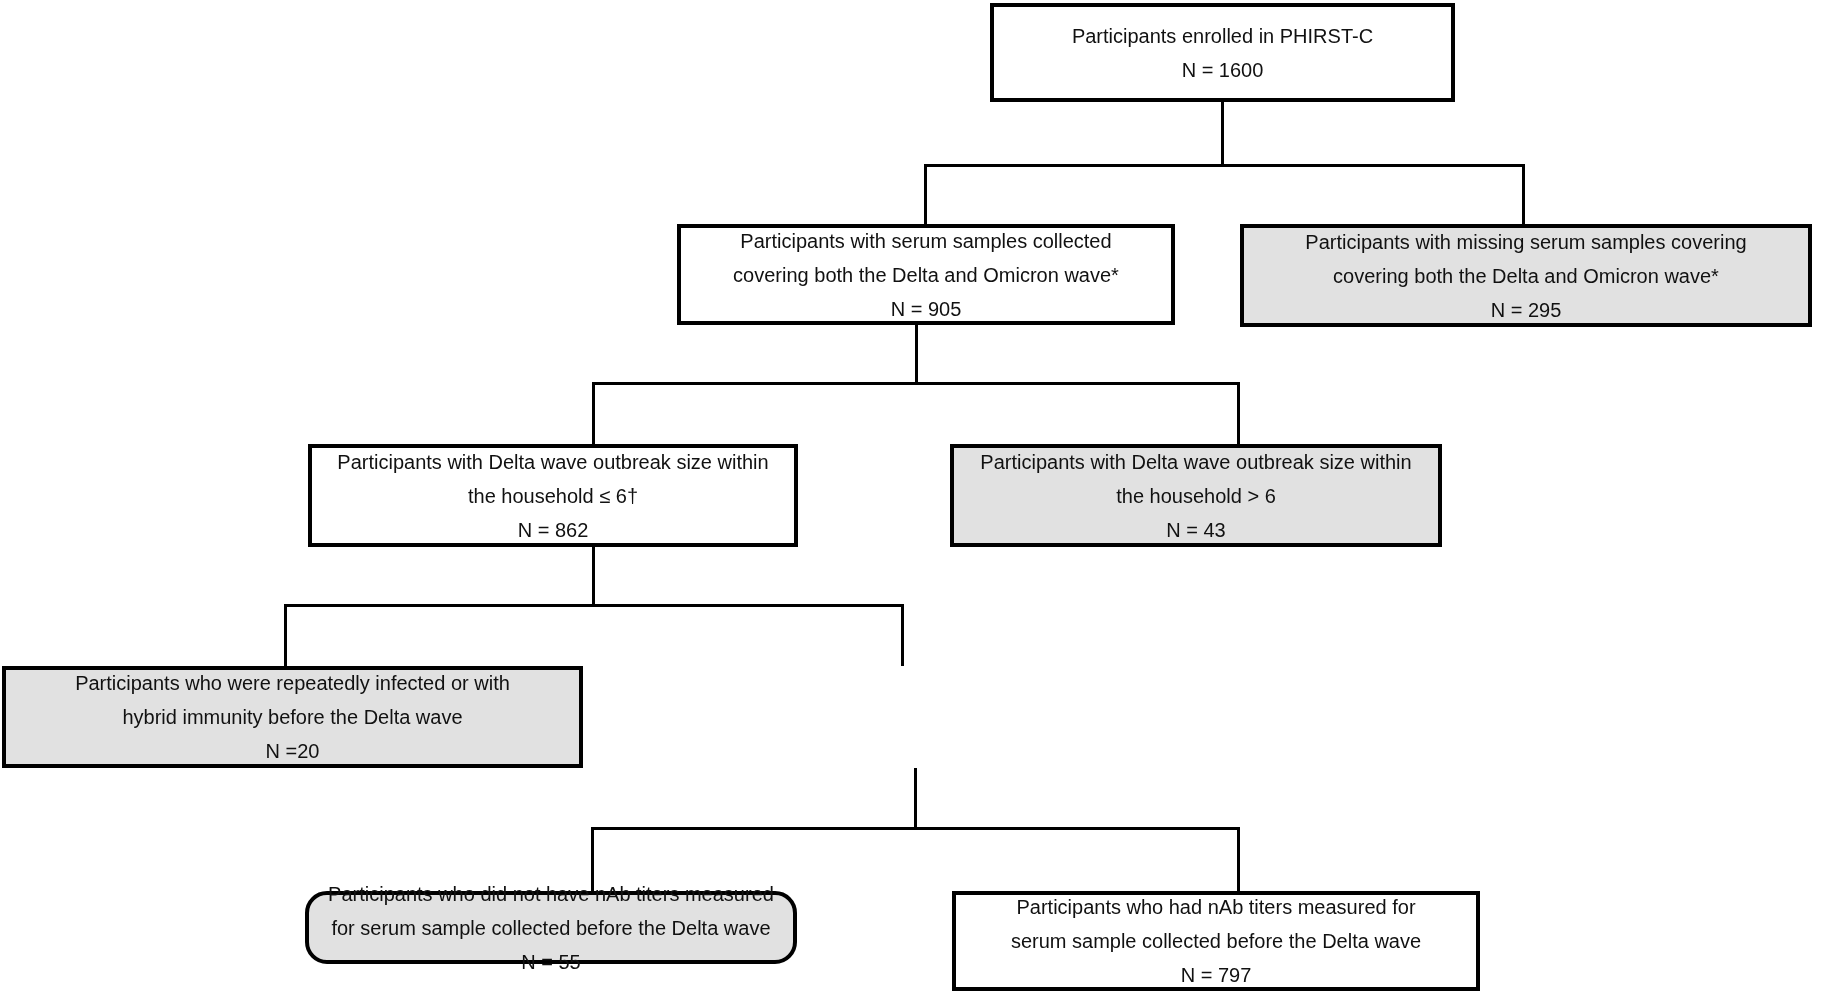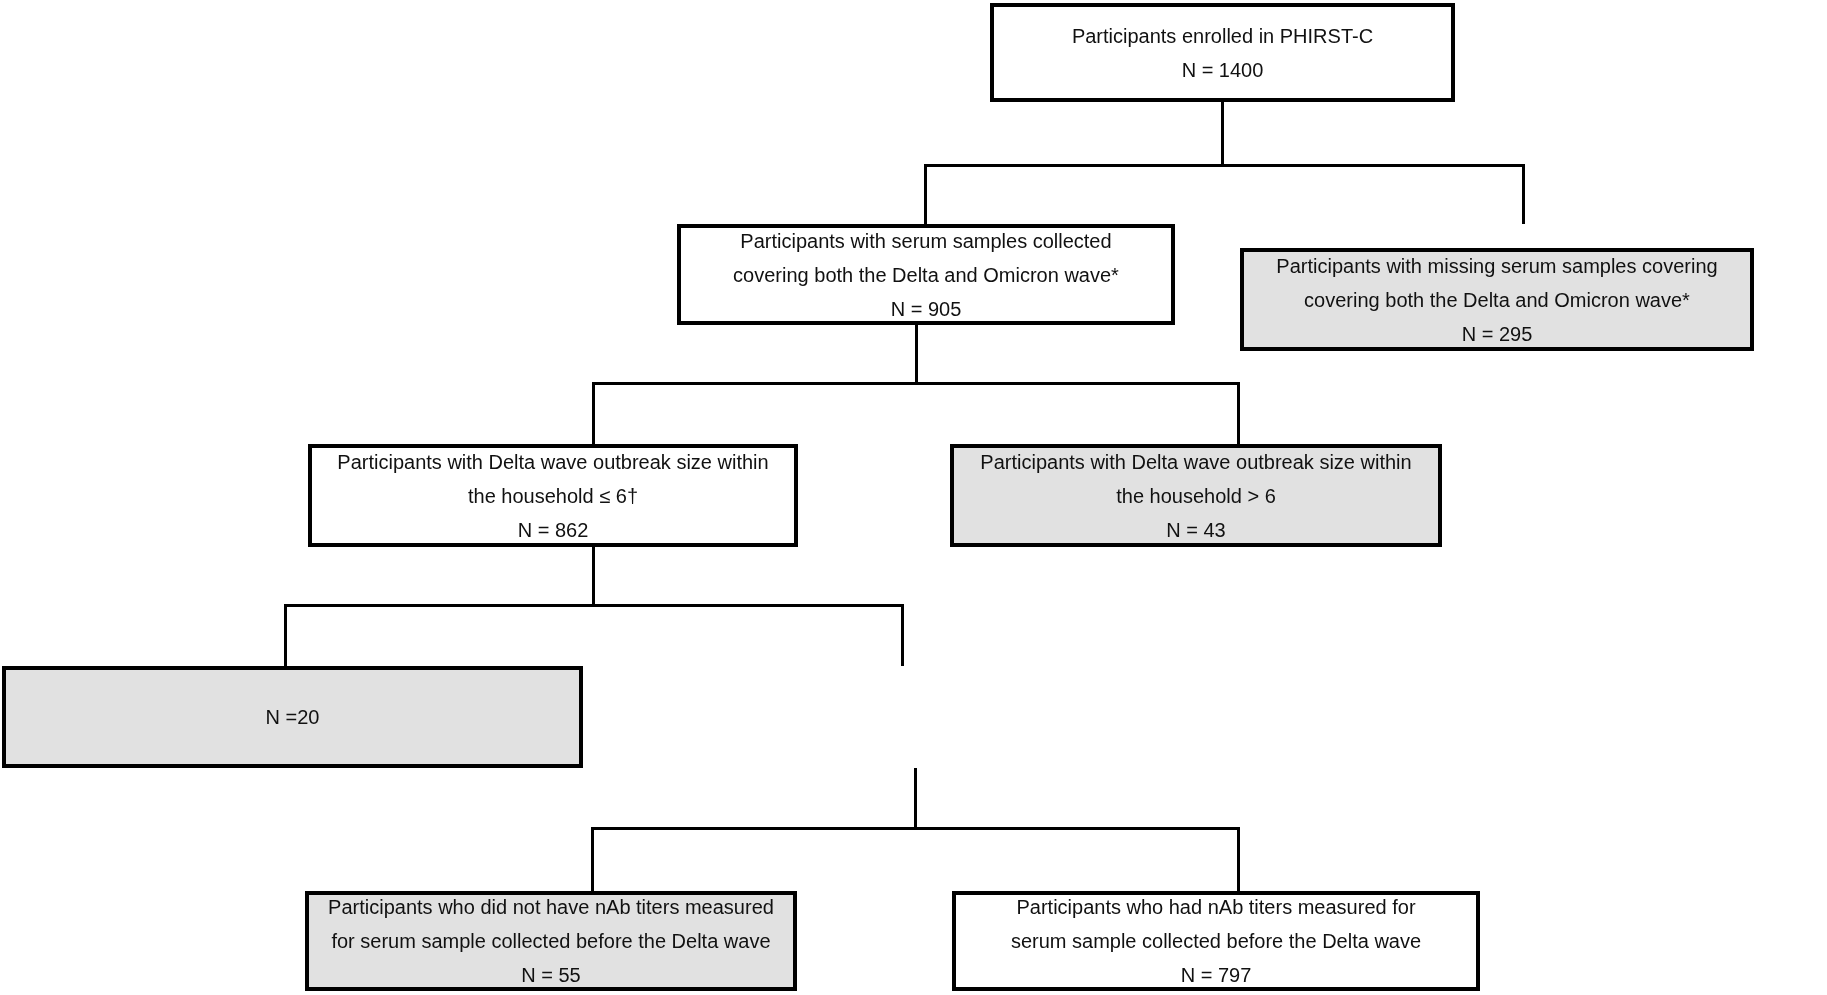--- a/index.html
+++ b/index.html
@@ -49,53 +49,55 @@
   <div class="line" style="left:283.5px; top:605px; width:3px; height:61px;"></div>
   <div class="line" style="left:900.5px; top:605px; width:3px; height:61px;"></div>
 
   <div class="line" style="left:913.5px; top:768px; width:3px; height:60px;"></div>
   <div class="line" style="left:590.5px; top:826.5px; width:649px; height:3px;"></div>
   <div class="line" style="left:590.5px; top:828px; width:3px; height:63px;"></div>
   <div class="line" style="left:1236.5px; top:828px; width:3px; height:63px;"></div>
 
   <div class="node" style="left:990px; top:3px; width:465px; height:99px;">
     <span class="label">Participants enrolled in PHIRST-C</span>
-    <span class="count">N = 1400</span>
+    <span class="count">N = 1600</span>
   </div>
 
   <div class="node" style="left:665px; top:224px; width:498px; height:101px;margin-left:12px;">
     <span class="label">Participants with serum samples collected
 covering both the Delta and Omicron wave*</span>
     <span class="count">N = 905</span>
   </div>
 
-  <div class="node shaded" style="left:1240px; top:224px; width:514px; height:103px;margin-top:24px;">
+  <div class="node shaded" style="left:1240px; top:224px; width:572px; height:103px;">
     <span class="label">Participants with missing serum samples covering
 covering both the Delta and Omicron wave*</span>
     <span class="count">N = 295</span>
   </div>
 
   <div class="node" style="left:308px; top:444px; width:490px; height:103px;">
     <span class="label">Participants with Delta wave outbreak size within
 the household ≤ 6†</span>
     <span class="count">N = 862</span>
   </div>
 
   <div class="node shaded" style="left:950px; top:444px; width:492px; height:103px;">
     <span class="label">Participants with Delta wave outbreak size within
 the household &gt; 6</span>
     <span class="count">N = 43</span>
   </div>
 
   <div class="node shaded" style="left:2px; top:666px; width:581px; height:102px;">
+    <span class="label">Participants who were repeatedly infected or with
+hybrid immunity before the Delta wave</span>
     <span class="count">N =20</span>
   </div>
 
 
-  <div class="node shaded" style="left:305px; top:891px; width:492px; height:100px;">
+  <div class="node shaded" style="left:305px; top:891px; width:492px; height:73px;border-radius:22px;">
     <span class="label">Participants who did not have nAb titers measured
 for serum sample collected before the Delta wave</span>
     <span class="count">N = 55</span>
   </div>
 
   <div class="node" style="left:952px; top:891px; width:528px; height:100px;">
     <span class="label">Participants who had nAb titers measured for
 serum sample collected before the Delta wave</span>
     <span class="count">N = 797</span>
   </div>

